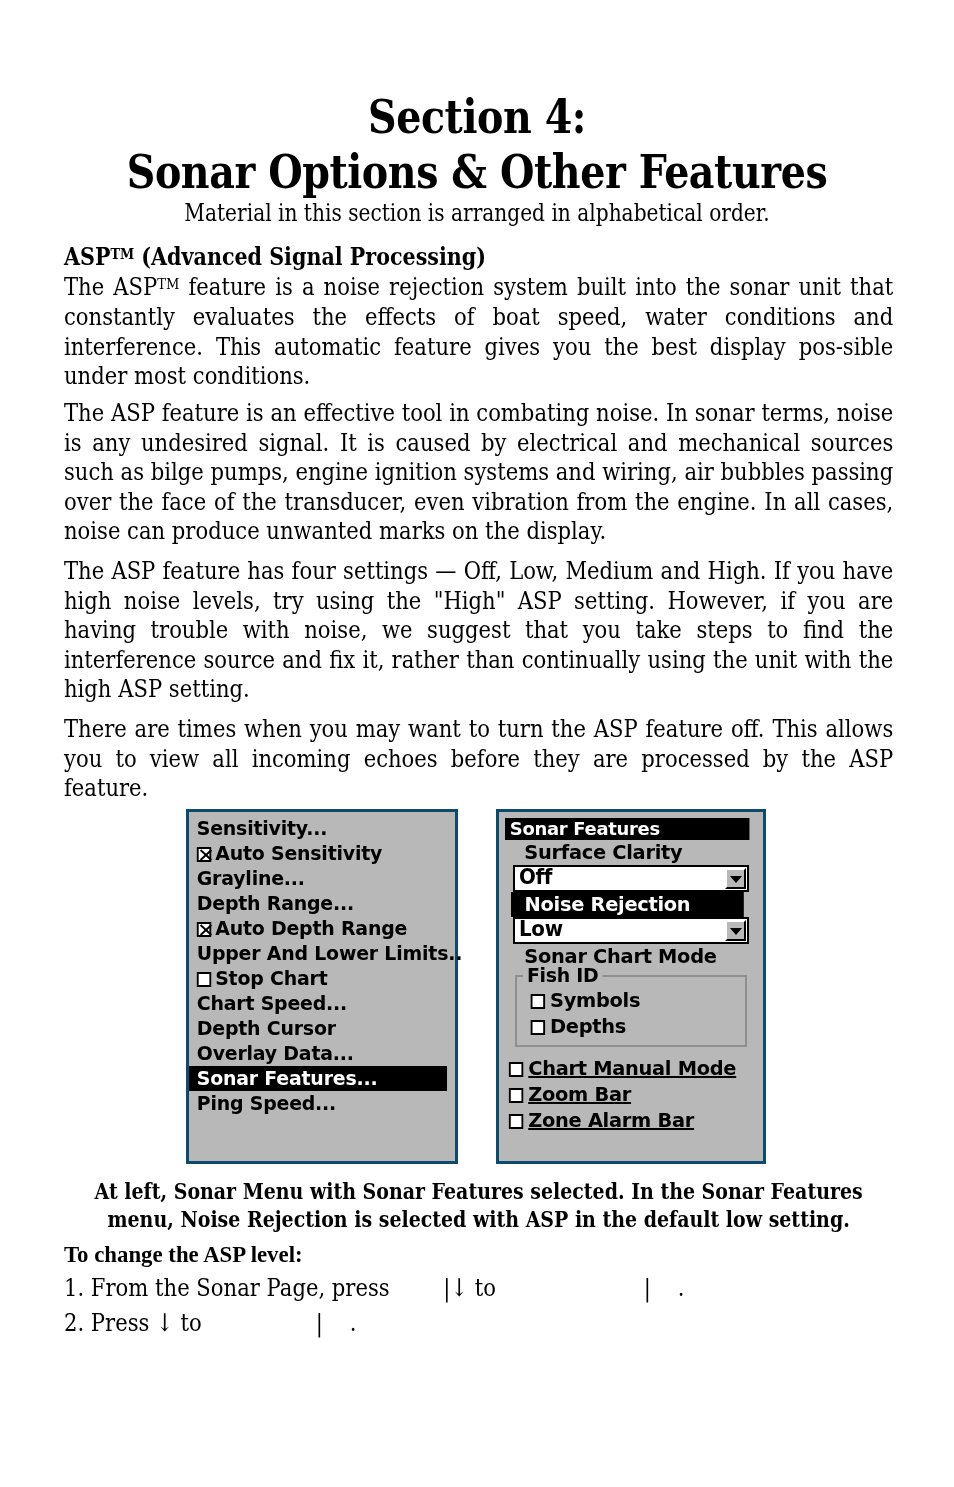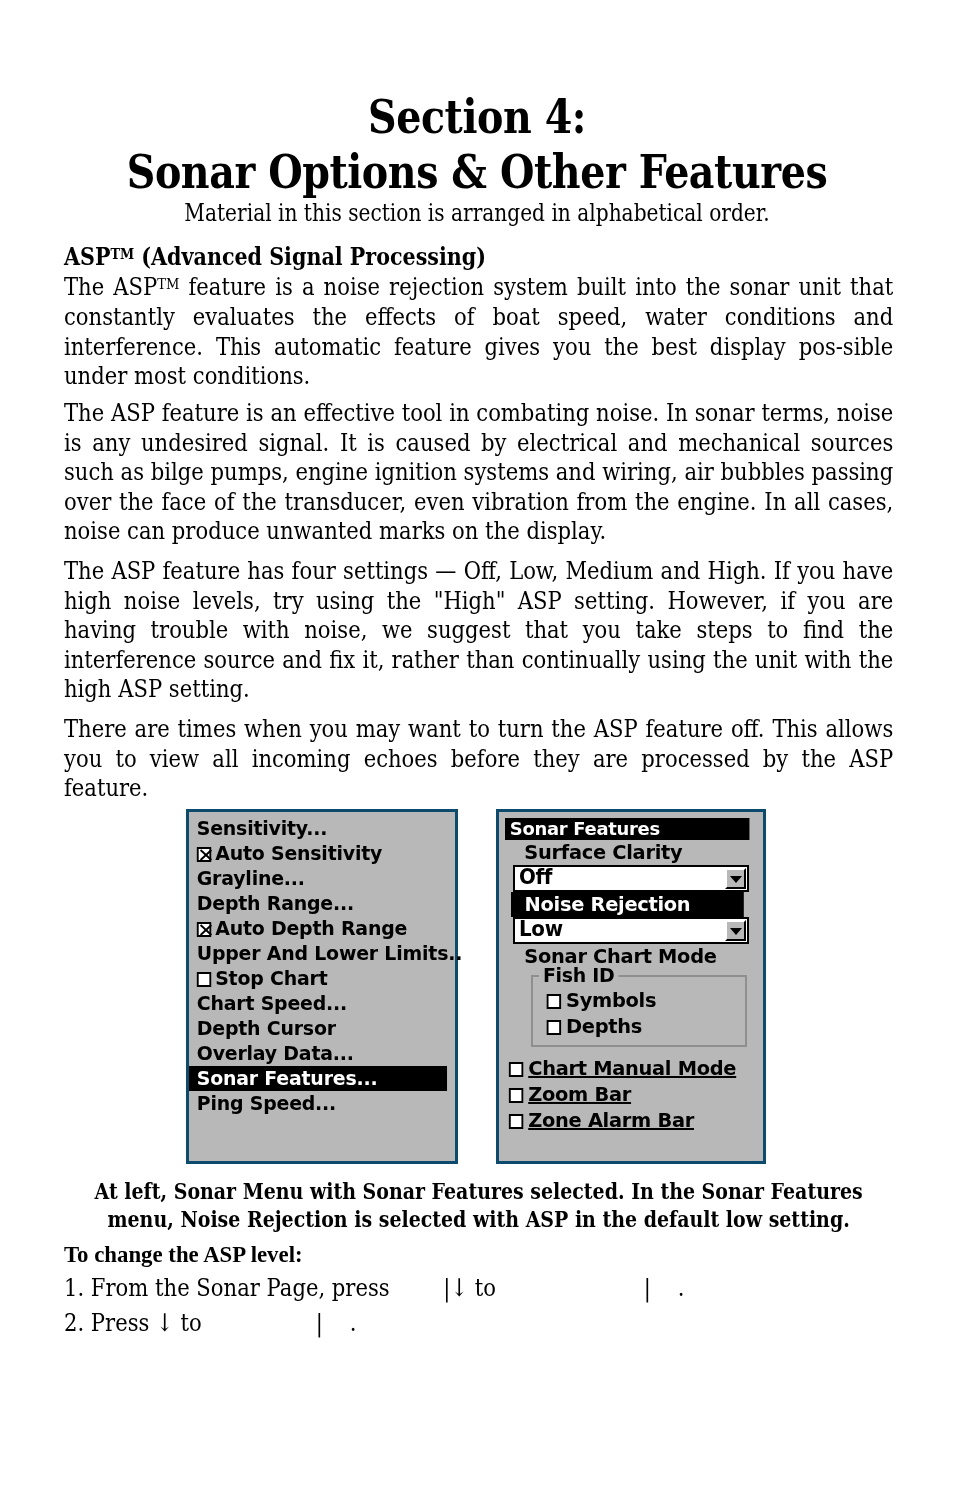--- a/index.html
+++ b/index.html
@@ -328,21 +328,21 @@
     position: absolute;
     left: 3px;
     top: 6px;
     width: 0; height: 0;
     border-left: 6px solid transparent;
     border-right: 6px solid transparent;
     border-top: 7px solid #000000;
   }
 
   .fieldset {
-    margin: 6px 12px 0 28px;
+    margin: 6px 12px 0 12px;
     border: 2px solid #8f8f8f;
     border-top: 2px solid #8f8f8f;
     position: relative;
     padding: 10px 0 6px 0;
   }
   .fieldset > .legend {
     position: absolute;
     top: -12px;
     left: 6px;
     background: #b8b8b8;

